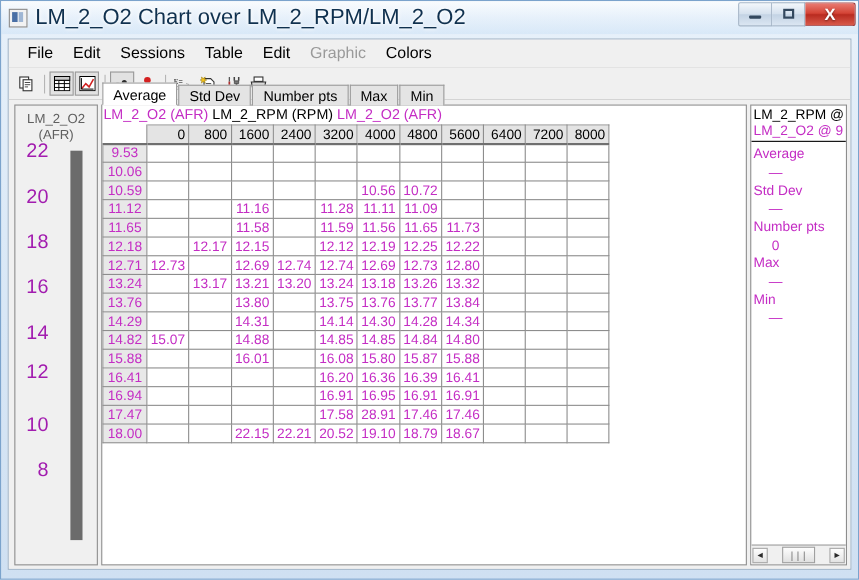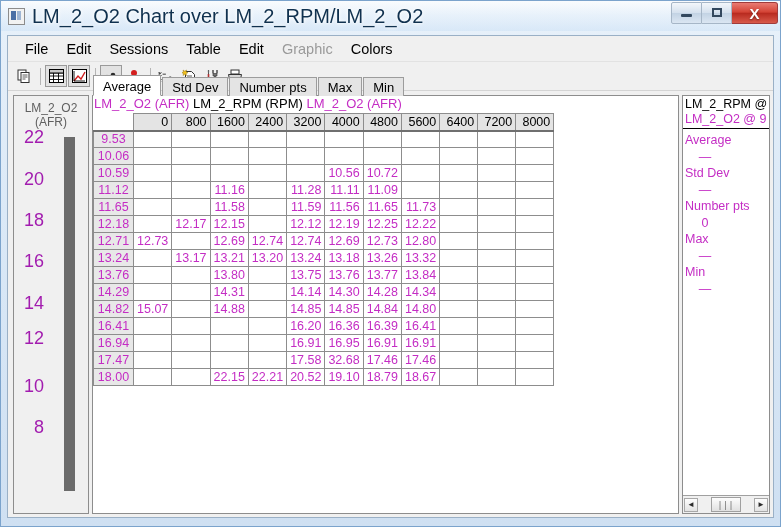--- a/index.html
+++ b/index.html
@@ -510,20 +510,34 @@
                   <td class="cell"></td>
                   <td class="cell">14.85</td>
                   <td class="cell">14.85</td>
                   <td class="cell">14.84</td>
                   <td class="cell">14.80</td>
                   <td class="cell"></td>
                   <td class="cell"></td>
                   <td class="cell"></td>
                 </tr>
                 <tr>
+                  <td class="rh">15.88</td>
+                  <td class="cell"></td>
+                  <td class="cell"></td>
+                  <td class="cell">16.01</td>
+                  <td class="cell"></td>
+                  <td class="cell">16.08</td>
+                  <td class="cell">15.80</td>
+                  <td class="cell">15.87</td>
+                  <td class="cell">15.88</td>
+                  <td class="cell"></td>
+                  <td class="cell"></td>
+                  <td class="cell"></td>
+                </tr>
+                <tr>
                   <td class="rh">16.41</td>
                   <td class="cell"></td>
                   <td class="cell"></td>
                   <td class="cell"></td>
                   <td class="cell"></td>
                   <td class="cell">16.20</td>
                   <td class="cell">16.36</td>
                   <td class="cell">16.39</td>
                   <td class="cell">16.41</td>
                   <td class="cell"></td>
@@ -544,21 +558,21 @@
                   <td class="cell"></td>
                   <td class="cell"></td>
                 </tr>
                 <tr>
                   <td class="rh">17.47</td>
                   <td class="cell"></td>
                   <td class="cell"></td>
                   <td class="cell"></td>
                   <td class="cell"></td>
                   <td class="cell">17.58</td>
-                  <td class="cell">32.68</td>
+                  <td class="cell">28.91</td>
                   <td class="cell">17.46</td>
                   <td class="cell">17.46</td>
                   <td class="cell"></td>
                   <td class="cell"></td>
                   <td class="cell"></td>
                 </tr>
                 <tr>
                   <td class="rh">18.00</td>
                   <td class="cell"></td>
                   <td class="cell"></td>

